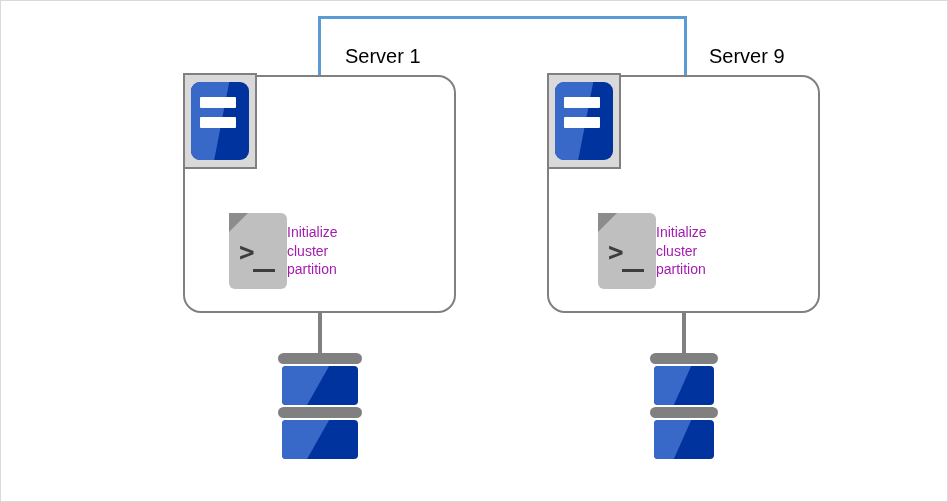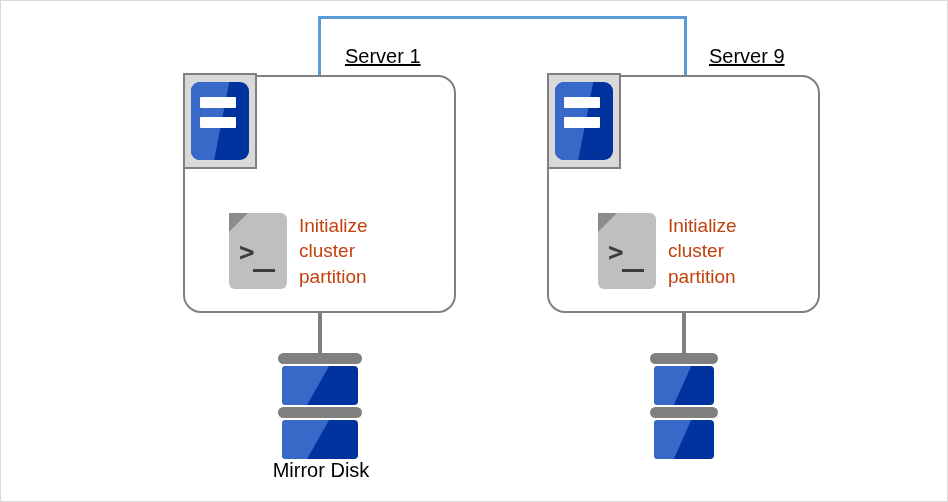--- a/index.html
+++ b/index.html
@@ -36,21 +36,20 @@
     background: #ffffff;
     box-sizing: border-box;
   }
 
   .server-label {
     position: absolute;
     font-size: 20px;
     color: #000000;
     white-space: nowrap;
     line-height: 1;
-    text-decoration: underline;
   }
 
   
   .server-badge {
     position: absolute;
     background: #d9d9d9;
     border: 2px solid #808080;
     box-sizing: border-box;
     display: flex;
     align-items: center;
@@ -115,23 +114,22 @@
   }
   .cmd-doc .cursor {
     position: absolute;
     left: 24px;
     top: 56px;
     width: 22px;
     height: 3px;
     background: #3d3d3d;
   }
   .cmd-text {
-    margin-left: 12px;
-    font-size: 19px;
-    color: #c2410c;
+    font-size: 14px;
+    color: #a21caf;
     line-height: 1.32;
     white-space: pre-line;
   }
 
   
   .stem {
     position: absolute;
     width: 4px;
     background: #808080;
   }
@@ -208,21 +206,20 @@
     <div class="plate" style="top:0px; width:84px; height:11px;"></div>
     <div class="block" style="top:13px; width:76px; height:39px;">
       <div class="lightface"></div>
     </div>
     <div class="plate" style="top:54px; width:84px; height:11px;"></div>
     <div class="block" style="top:67px; width:76px; height:39px;">
       <div class="lightface"></div>
     </div>
   </div>
 
-  <div class="disk-label" style="left:265px; top:459px; width:110px;">Mirror Disk</div>
 
   <div class="server-label" style="left:708px; top:45px;">Server 9</div>
 
   <div class="server-box" style="left:546px; top:74px; width:273px; height:238px;"></div>
 
   <div class="server-badge" style="left:546px; top:72px; width:74px; height:96px;">
     <div class="server-badge-inner">
       <div class="lightface"></div>
       <div class="bar bar1"></div>
       <div class="bar bar2"></div>

